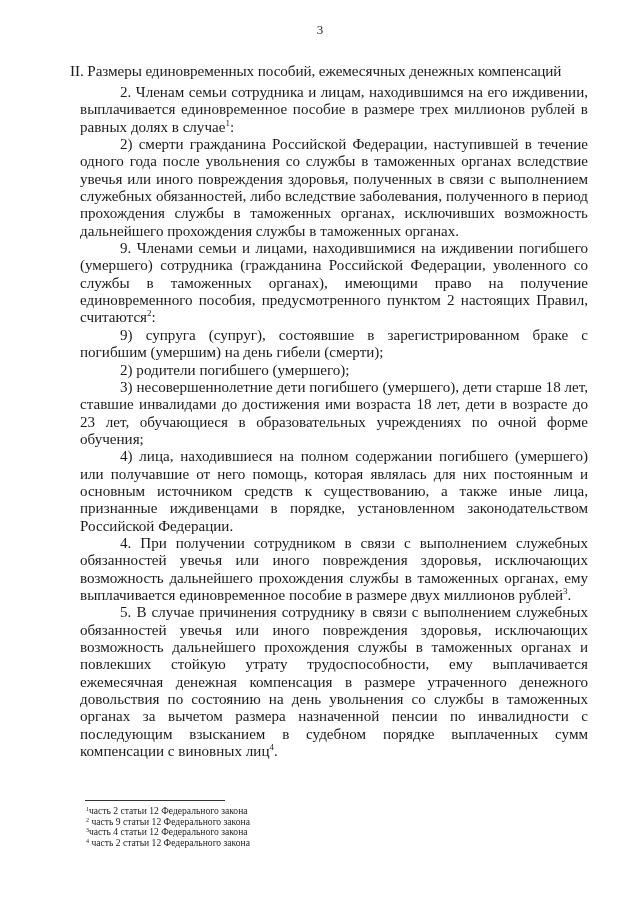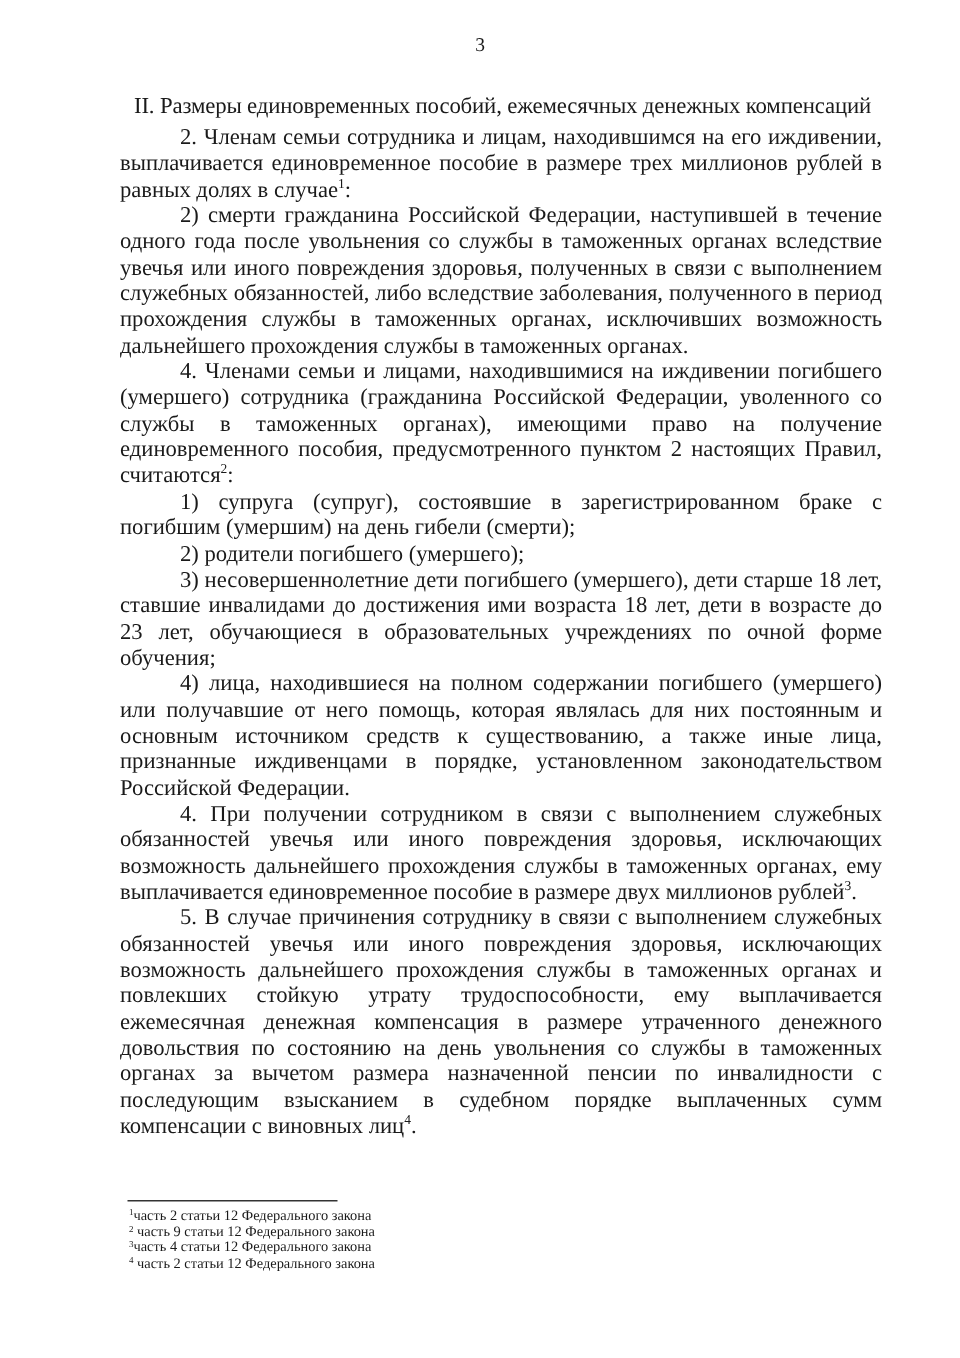--- a/index.html
+++ b/index.html
@@ -1,41 +1,41 @@
 <!DOCTYPE html>
 <html><head>
 <meta charset="utf-8">
 <style>
   html, body { margin: 0; padding: 0; background: #ffffff; }
   body { width: 640px; height: 905px; position: relative; overflow: hidden; color: #1a1a1a;
          font-family: "Liberation Serif", "DejaVu Serif", serif; }
   .page-number { position: absolute; top: 22px; left: 0; width: 640px; text-align: center; font-size: 13px; }
-  .heading { position: absolute; top: 62px; left: 70px; width: 530px; text-align: center; font-size: 15.2px; letter-spacing: -0.1px; }
+  .heading { position: absolute; top: 62px; left: 70px; width: 530px; text-align: left; font-size: 15.2px; letter-spacing: -0.1px; }
   .body { position: absolute; top: 84px; left: 80px; width: 508px; font-size: 15.1px; line-height: 17.35px; text-align: justify; }
   .body p { margin: 0; text-indent: 34px; }
   .body p.sub { text-indent: 40px; }
   .body p.num { text-indent: 40px; }
   sup { font-size: 9px; line-height: 0; vertical-align: 6px; }
   .fn-rule { position: absolute; top: 800px; left: 85px; width: 140px; height: 0; border-top: 1px solid #333; }
   .footnotes { position: absolute; top: 806px; left: 86px; font-size: 9.6px; line-height: 10.6px; }
   .footnotes div { white-space: nowrap; }
   .footnotes sup { font-size: 6px; vertical-align: 3px; }
 </style>
 </head>
 <body>
 
 <div class="page-number">3</div>
 
 <div class="heading">II. Размеры единовременных пособий, ежемесячных денежных компенсаций</div>
 
 <div class="body">
   <p class="num"><span>2. Членам семьи сотрудника и лицам, находившимся на его иждивении, выплачивается единовременное пособие в размере трех миллионов рублей в равных долях в случае</span><sup>1</sup><span>:</span></p>
   <p class="sub">2) смерти гражданина Российской Федерации, наступившей в течение одного года после увольнения  со службы в таможенных органах вследствие увечья или иного повреждения здоровья, полученных в связи с выполнением служебных обязанностей, либо вследствие заболевания, полученного в период прохождения службы в таможенных органах, исключивших возможность дальнейшего прохождения службы в таможенных органах.</p>
-  <p class="num"><span>4. Членами семьи и лицами, находившимися на иждивении погибшего (умершего) сотрудника (гражданина Российской Федерации, уволенного со службы в таможенных органах), имеющими право на получение единовременного пособия, предусмотренного пунктом 2 настоящих Правил, считаются</span><sup>2</sup><span>:</span></p>
-  <p class="sub">1) супруга (супруг), состоявшие в зарегистрированном браке с погибшим (умершим) на день гибели (смерти);</p>
+  <p class="num"><span>9. Членами семьи и лицами, находившимися на иждивении погибшего (умершего) сотрудника (гражданина Российской Федерации, уволенного со службы в таможенных органах), имеющими право на получение единовременного пособия, предусмотренного пунктом 2 настоящих Правил, считаются</span><sup>2</sup><span>:</span></p>
+  <p class="sub">9) супруга (супруг), состоявшие в зарегистрированном браке с погибшим (умершим) на день гибели (смерти);</p>
   <p class="sub">2) родители погибшего (умершего);</p>
   <p class="sub">3) несовершеннолетние дети погибшего (умершего), дети старше 18 лет, ставшие инвалидами до достижения ими возраста 18 лет, дети в возрасте до 23 лет, обучающиеся в образовательных учреждениях по очной форме обучения;</p>
   <p class="sub">4) лица, находившиеся на полном содержании погибшего (умершего) или получавшие от него помощь, которая являлась для них постоянным и основным источником средств к существованию, а также иные лица, признанные иждивенцами в порядке, установленном законодательством Российской Федерации.</p>
   <p class="num"><span>4. При получении сотрудником в связи с выполнением служебных обязанностей увечья или иного повреждения здоровья, исключающих возможность дальнейшего прохождения службы в таможенных органах, ему выплачивается единовременное пособие в размере двух миллионов рублей</span><sup>3</sup><span>.</span></p>
   <p class="num"><span>5. В случае причинения сотруднику в связи с выполнением служебных обязанностей увечья или иного повреждения здоровья, исключающих возможность дальнейшего прохождения службы в таможенных органах и повлекших стойкую утрату трудоспособности, ему выплачивается ежемесячная денежная компенсация в размере утраченного денежного довольствия по состоянию на день увольнения со службы в таможенных органах за вычетом размера назначенной пенсии по инвалидности с последующим взысканием в судебном порядке выплаченных сумм компенсации с виновных лиц</span><sup>4</sup><span>.</span></p>
 </div>
 
 <div class="fn-rule"></div>
 
 <div class="footnotes">

